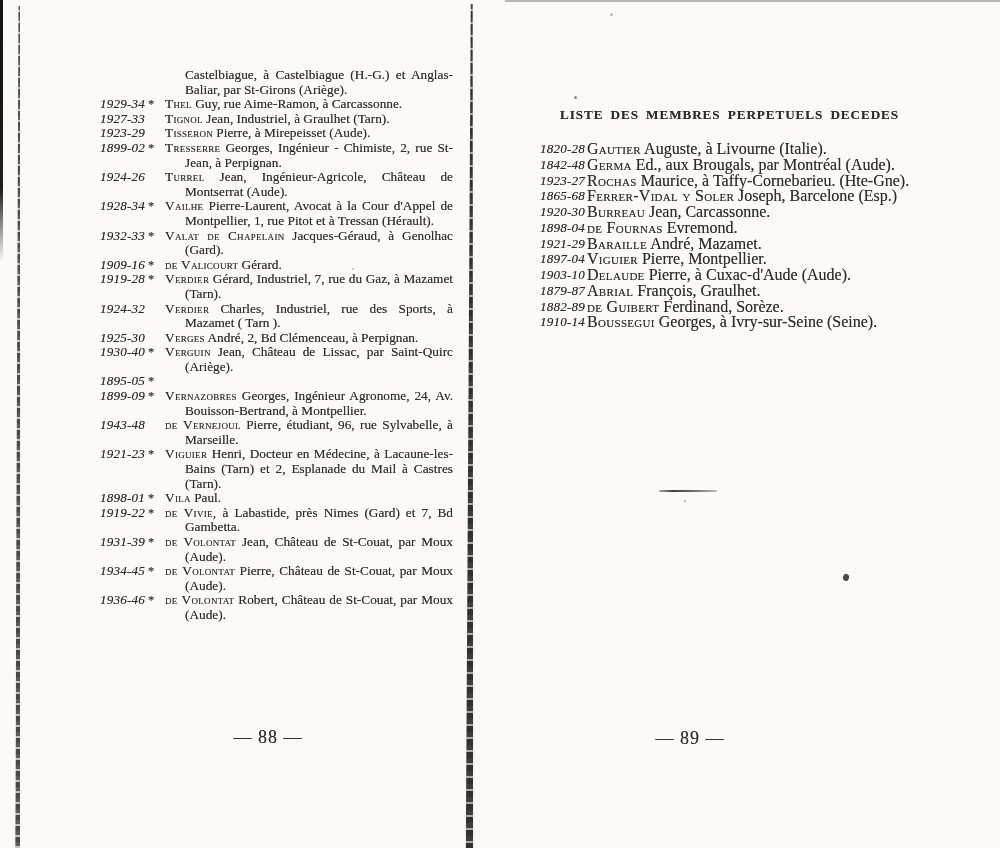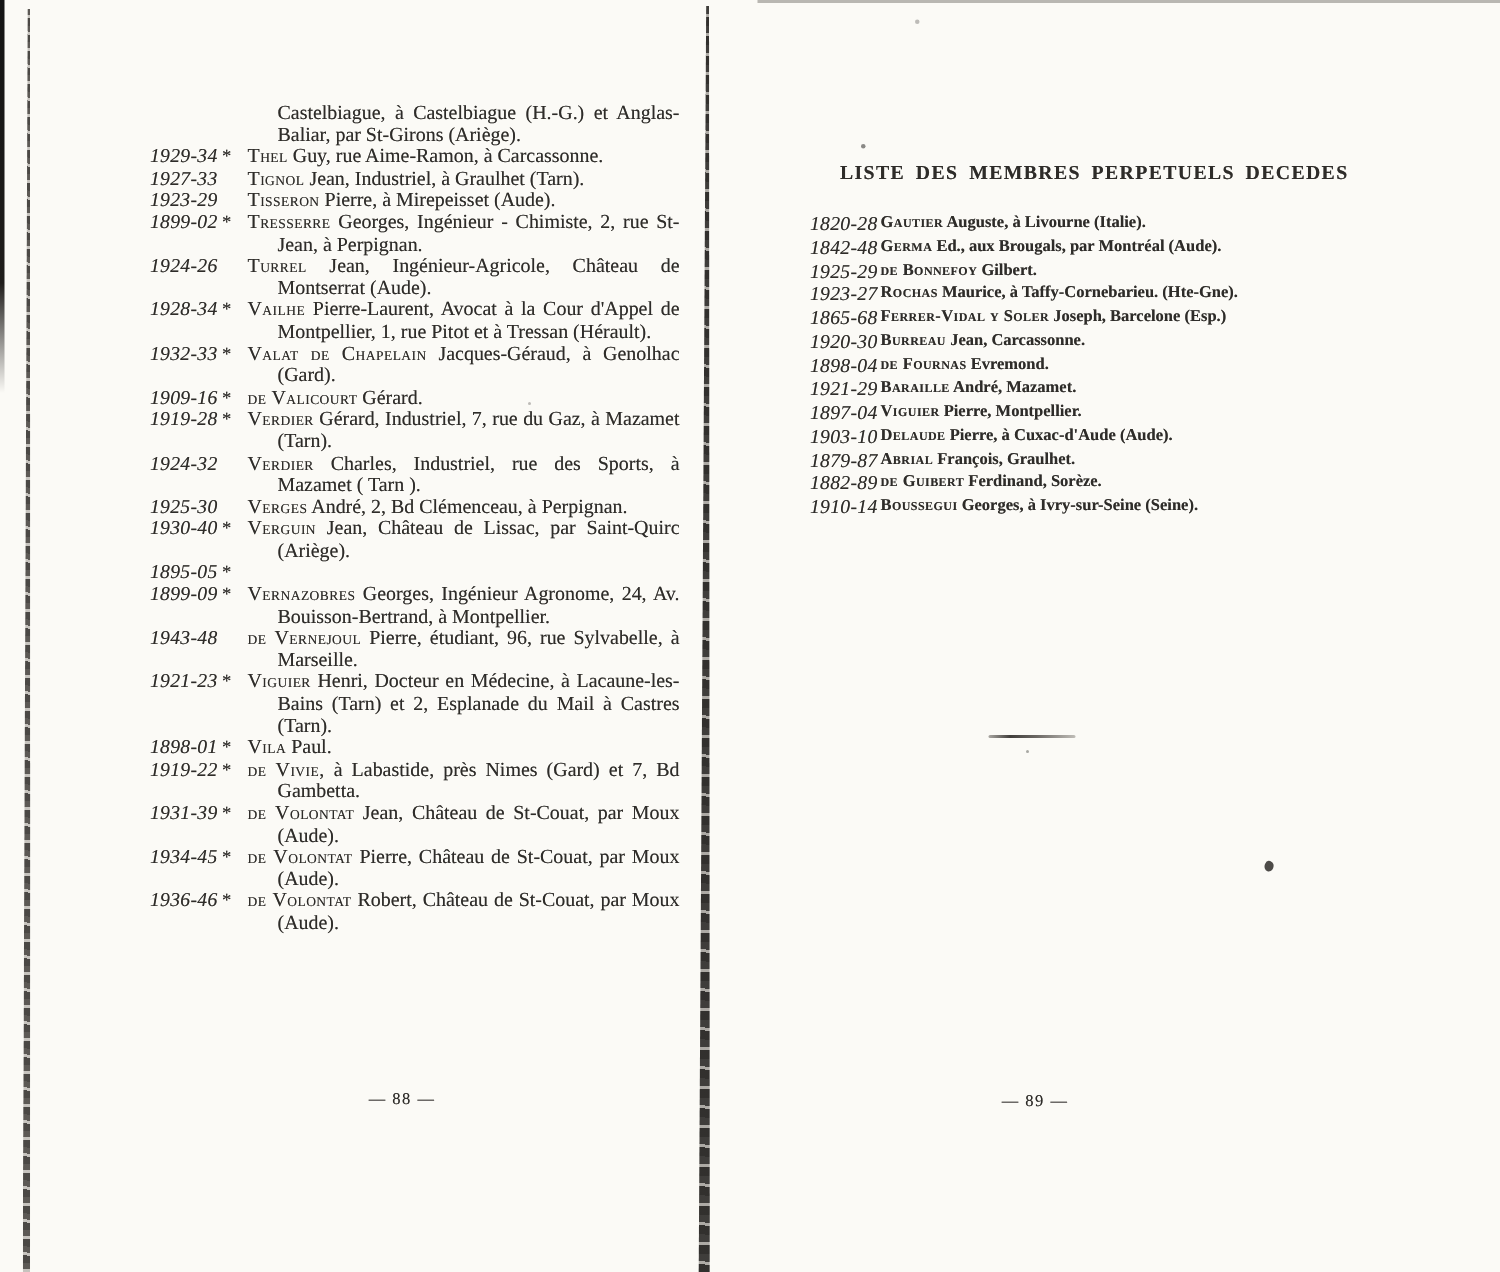--- a/index.html
+++ b/index.html
@@ -68,23 +68,23 @@
   .nm  { font-variant: small-caps; letter-spacing: 0.3px; }
 
   .right-col { position: absolute; left: 540px; top: 107px; width: 430px; }
   .right-title {
     margin: 0 0 0 20px; font-size: 13.2px; font-weight: bold;
     letter-spacing: 0.9px; word-spacing: 3px; white-space: nowrap;
   }
   .right-list { margin-top: 18px; }
   .rrow { display: flex; }
   .rrow .yr  { flex: 0 0 47px; width: 47px; line-height: 15.75px; }
-  .rrow .tx2 { font-size: 11px; line-height: 15.75px; white-space: nowrap; font-weight: bold; }
-
-  .pageno { position: absolute; font-size: 11px; letter-spacing: 1px; text-align: center; }
+  .rrow .tx2 { font-size: 16px; line-height: 15.75px; white-space: nowrap; }
+
+  .pageno { position: absolute; font-size: 18px; letter-spacing: 1px; text-align: center; }
   .pageno.left  { left: 228px; top: 727px; width: 80px; }
   .pageno.right { left: 650px; top: 728px; width: 80px; }
 </style>
 </head>
 <body>
 
 <div class="stage">
 
   <div class="edge-black"></div>
   <div class="page-edge-line"></div>
@@ -216,24 +216,20 @@
     <div class="right-list">
         <div class="rrow">
           <span class="yr">1820-28</span>
           <span class="tx2"><span class="nm">Gautier</span> <span>Auguste, à Livourne (Italie).</span></span>
         </div>
         <div class="rrow">
           <span class="yr">1842-48</span>
           <span class="tx2"><span class="nm">Germa</span> <span>Ed., aux Brougals, par Montréal (Aude).</span></span>
         </div>
         <div class="rrow">
-          <span class="yr">1925-29</span>
-          <span class="tx2"><span class="nm">de Bonnefoy</span> <span>Gilbert.</span></span>
-        </div>
-        <div class="rrow">
           <span class="yr">1923-27</span>
           <span class="tx2"><span class="nm">Rochas</span> <span>Maurice, à Taffy-Cornebarieu. (Hte-Gne).</span></span>
         </div>
         <div class="rrow">
           <span class="yr">1865-68</span>
           <span class="tx2"><span class="nm">Ferrer-Vidal y Soler</span> <span>Joseph, Barcelone (Esp.)</span></span>
         </div>
         <div class="rrow">
           <span class="yr">1920-30</span>
           <span class="tx2"><span class="nm">Burreau</span> <span>Jean, Carcassonne.</span></span>

